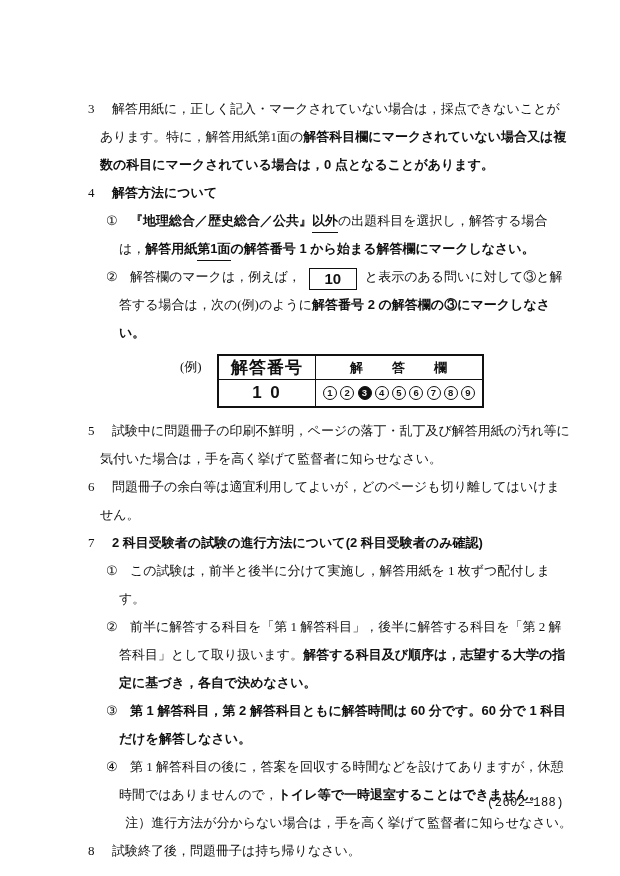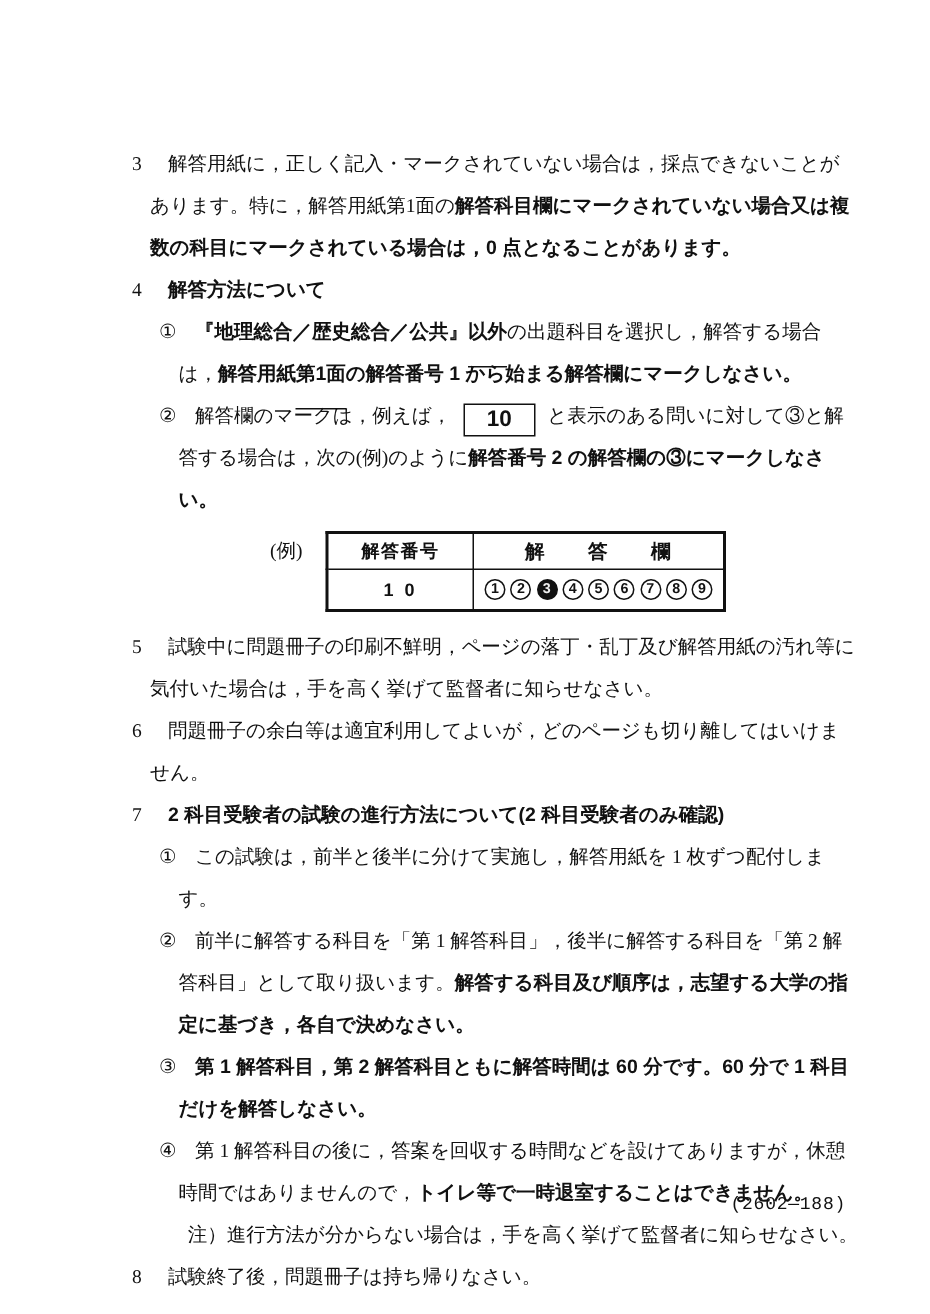--- a/index.html
+++ b/index.html
@@ -22,21 +22,21 @@
   .item{padding-left:12px;text-indent:-12px;}
   .item .num{display:inline-block;width:24px;text-indent:0;}
   .subitem{margin-left:12px;padding-left:19px;text-indent:-13px;}
   .subitem .marker{display:inline-block;width:24px;text-indent:0;}
   .note{margin-left:8px;padding-left:36px;text-indent:-36px;text-align:right;}
   .note .marker{display:inline-block;width:36px;text-indent:0;}
   .b{
     font-weight:bold;
     font-family:Liberation Sans, sans-serif;
   }
-  .u{border-bottom:1.5px solid #111;padding-bottom:16px;}
+  .u{border-bottom:1.5px solid #111;padding-bottom:4px;}
   .numbox{
     display:inline-block;
     width:46px;height:20px;line-height:19px;
     border:1.6px solid #111;
     text-align:center;
     font-family:"Liberation Sans","DejaVu Sans",sans-serif;
     font-weight:bold;font-size:15px;
     margin:0 8px;vertical-align:-3px;
     text-indent:0;
   }
@@ -50,21 +50,21 @@
   table.ex{
     border-collapse:collapse;
     border:2.2px solid #111;
     margin-left:3px;
   }
   table.ex td{
     border:1px solid #111;
     padding:0;
     font-family:"Liberation Sans","DejaVu Sans",sans-serif;
   }
-  td.c1{width:96px;text-align:center;height:23px;font-size:12px;}
+  td.c1{width:96px;text-align:center;height:23px;font-size:17px;}
   td.c2{width:166px;text-align:center;font-size:13px;}
   td.hdr{font-weight:bold;letter-spacing:1px;}
   td.rownum{font-weight:bold;letter-spacing:2px;height:26px;}
   .digits{
     display:flex;justify-content:space-between;
     align-items:center;padding:0 7px;height:26px;
   }
   .opt{
     width:14px;height:14px;
     border:1.4px solid #111;border-radius:50%;

